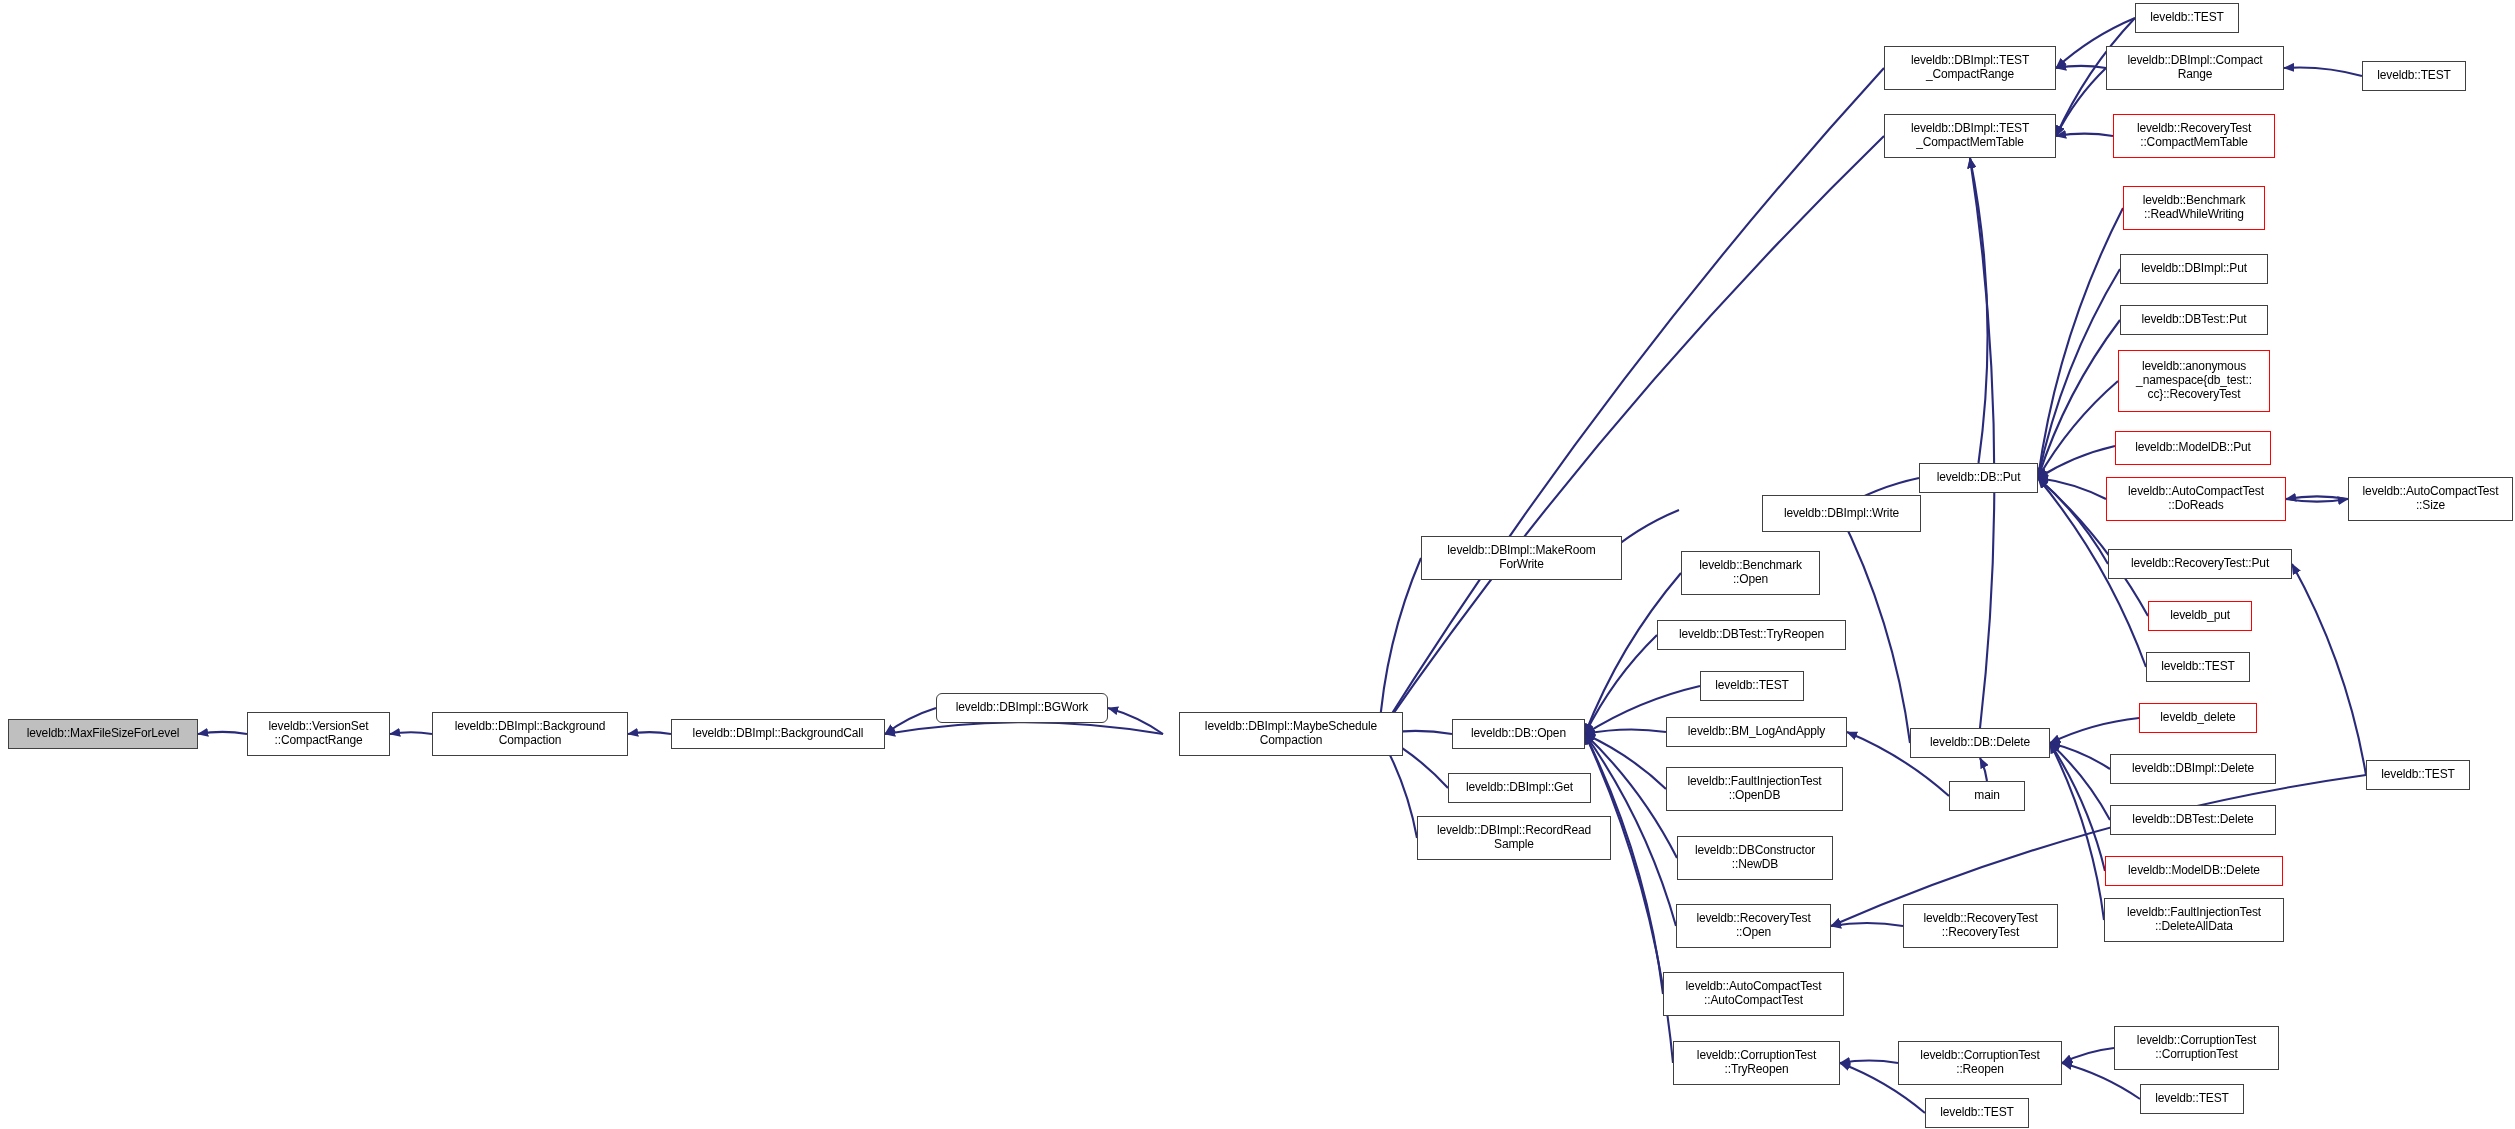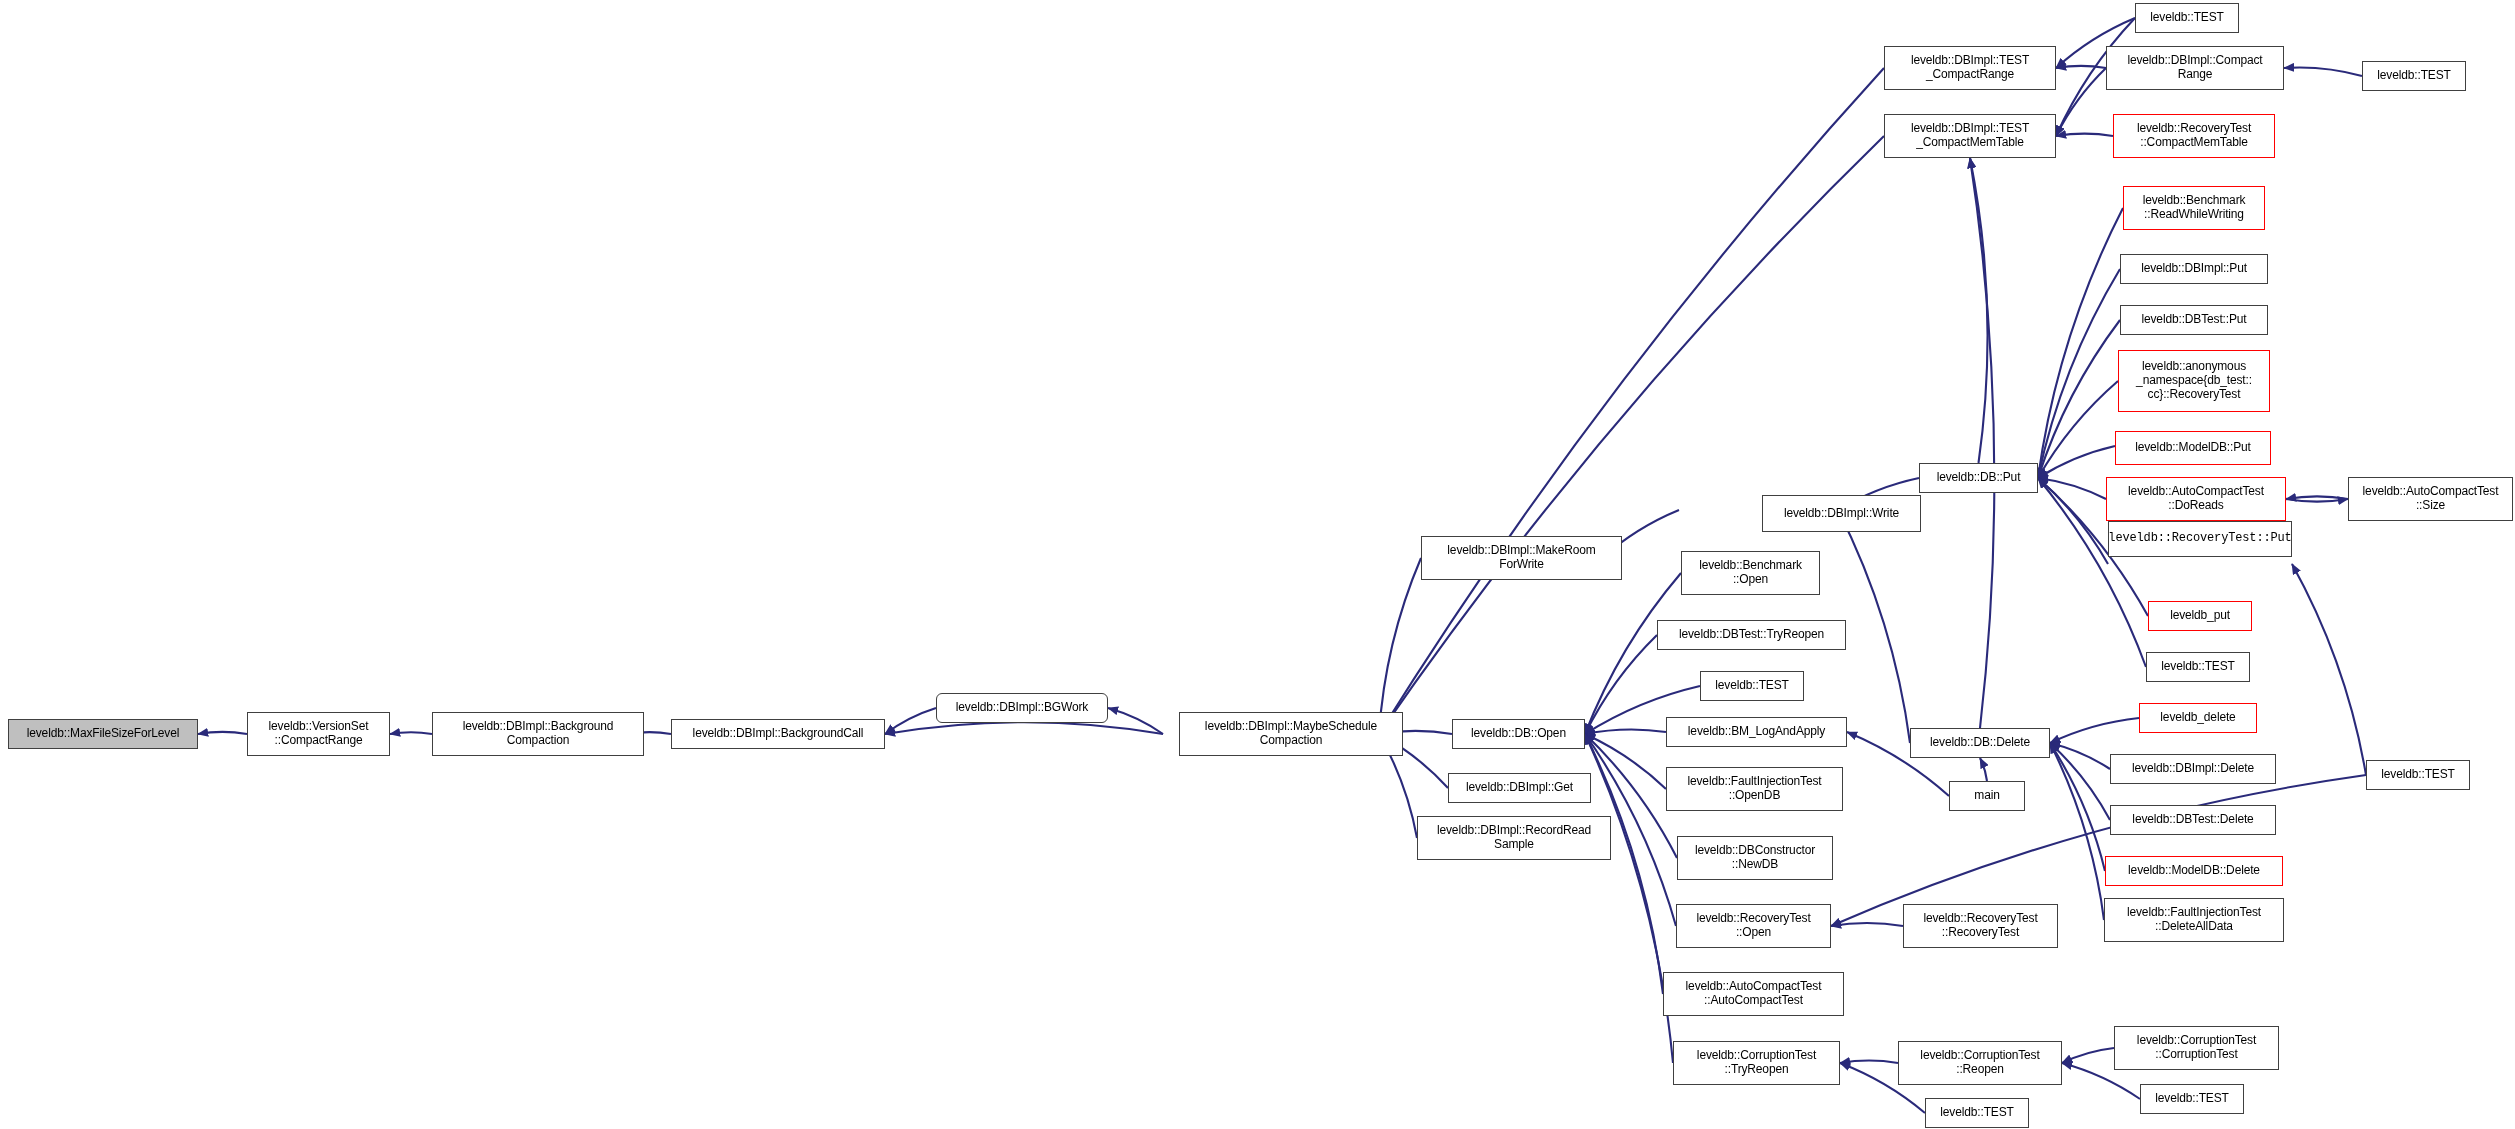--- a/index.html
+++ b/index.html
@@ -80,21 +80,21 @@
         <path d="M1987,781 Q1985.455,768.905 1980,758"></path>
         <path d="M2286,499 Q2317,504.27 2348,499"></path>
         <path d="M2348,499 Q2317,493.73 2286,499"></path>
         <path d="M2366,775 Q2346.935,663.21 2292,564"></path>
       </g>
   </svg>
   <div id="nodes">
       <div class="node root" style="left: 8px; top: 719px; width: 190px; height: 30px; background: rgb(191, 191, 191);">leveldb::MaxFileSizeForLevel</div>
       <div class="node" style="left: 247px; top: 712px; width: 143px; height: 44px;">leveldb::VersionSet
 ::CompactRange</div>
-      <div class="node" style="left: 432px; top: 712px; width: 212px; height: 44px;">leveldb::DBImpl::Background
+      <div class="node" style="left: 432px; top: 712px; width: 196px; height: 44px;">leveldb::DBImpl::Background
 Compaction</div>
       <div class="node" style="left: 671px; top: 719px; width: 214px; height: 30px;">leveldb::DBImpl::BackgroundCall</div>
       <div class="node" style="left: 936px; top: 693px; width: 172px; height: 30px; border-radius: 6px;">leveldb::DBImpl::BGWork</div>
       <div class="node" style="left: 1179px; top: 712px; width: 224px; height: 44px;">leveldb::DBImpl::MaybeSchedule
 Compaction</div>
       <div class="node" style="left: 1421px; top: 536px; width: 201px; height: 44px;">leveldb::DBImpl::MakeRoom
 ForWrite</div>
       <div class="node" style="left: 1448px; top: 773px; width: 143px; height: 30px;">leveldb::DBImpl::Get</div>
       <div class="node" style="left: 1417px; top: 816px; width: 194px; height: 44px;">leveldb::DBImpl::RecordRead
 Sample</div>
@@ -135,21 +135,21 @@
       <div class="node red" style="left: 2123px; top: 186px; width: 142px; height: 44px; border-color: rgb(255, 0, 0);">leveldb::Benchmark
 ::ReadWhileWriting</div>
       <div class="node" style="left: 2120px; top: 254px; width: 148px; height: 30px;">leveldb::DBImpl::Put</div>
       <div class="node" style="left: 2120px; top: 305px; width: 148px; height: 30px;">leveldb::DBTest::Put</div>
       <div class="node red" style="left: 2118px; top: 350px; width: 152px; height: 62px; border-color: rgb(255, 0, 0);">leveldb::anonymous
 _namespace{db_test::
 cc}::RecoveryTest</div>
       <div class="node red" style="left: 2115px; top: 431px; width: 156px; height: 34px; border-color: rgb(255, 0, 0);">leveldb::ModelDB::Put</div>
       <div class="node red" style="left: 2106px; top: 477px; width: 180px; height: 44px; border-color: rgb(255, 0, 0);">leveldb::AutoCompactTest
 ::DoReads</div>
-      <div class="node" style="left: 2108px; top: 521px; width: 184px; height: 36px; font-family: Liberation Mono, monospace;">leveldb::RecoveryTest::Put</div>
+      <div class="node" style="left: 2108px; top: 549px; width: 184px; height: 30px;">leveldb::RecoveryTest::Put</div>
       <div class="node red" style="left: 2148px; top: 601px; width: 104px; height: 30px; border-color: rgb(255, 0, 0);">leveldb_put</div>
       <div class="node" style="left: 2146px; top: 652px; width: 104px; height: 30px;">leveldb::TEST</div>
       <div class="node red" style="left: 2139px; top: 703px; width: 118px; height: 30px; border-color: rgb(255, 0, 0);">leveldb_delete</div>
       <div class="node" style="left: 2110px; top: 754px; width: 166px; height: 30px;">leveldb::DBImpl::Delete</div>
       <div class="node" style="left: 2110px; top: 805px; width: 166px; height: 30px;">leveldb::DBTest::Delete</div>
       <div class="node red" style="left: 2105px; top: 856px; width: 178px; height: 30px; border-color: rgb(255, 0, 0);">leveldb::ModelDB::Delete</div>
       <div class="node" style="left: 2104px; top: 898px; width: 180px; height: 44px;">leveldb::FaultInjectionTest
 ::DeleteAllData</div>
       <div class="node" style="left: 2114px; top: 1026px; width: 165px; height: 44px;">leveldb::CorruptionTest
 ::CorruptionTest</div>

